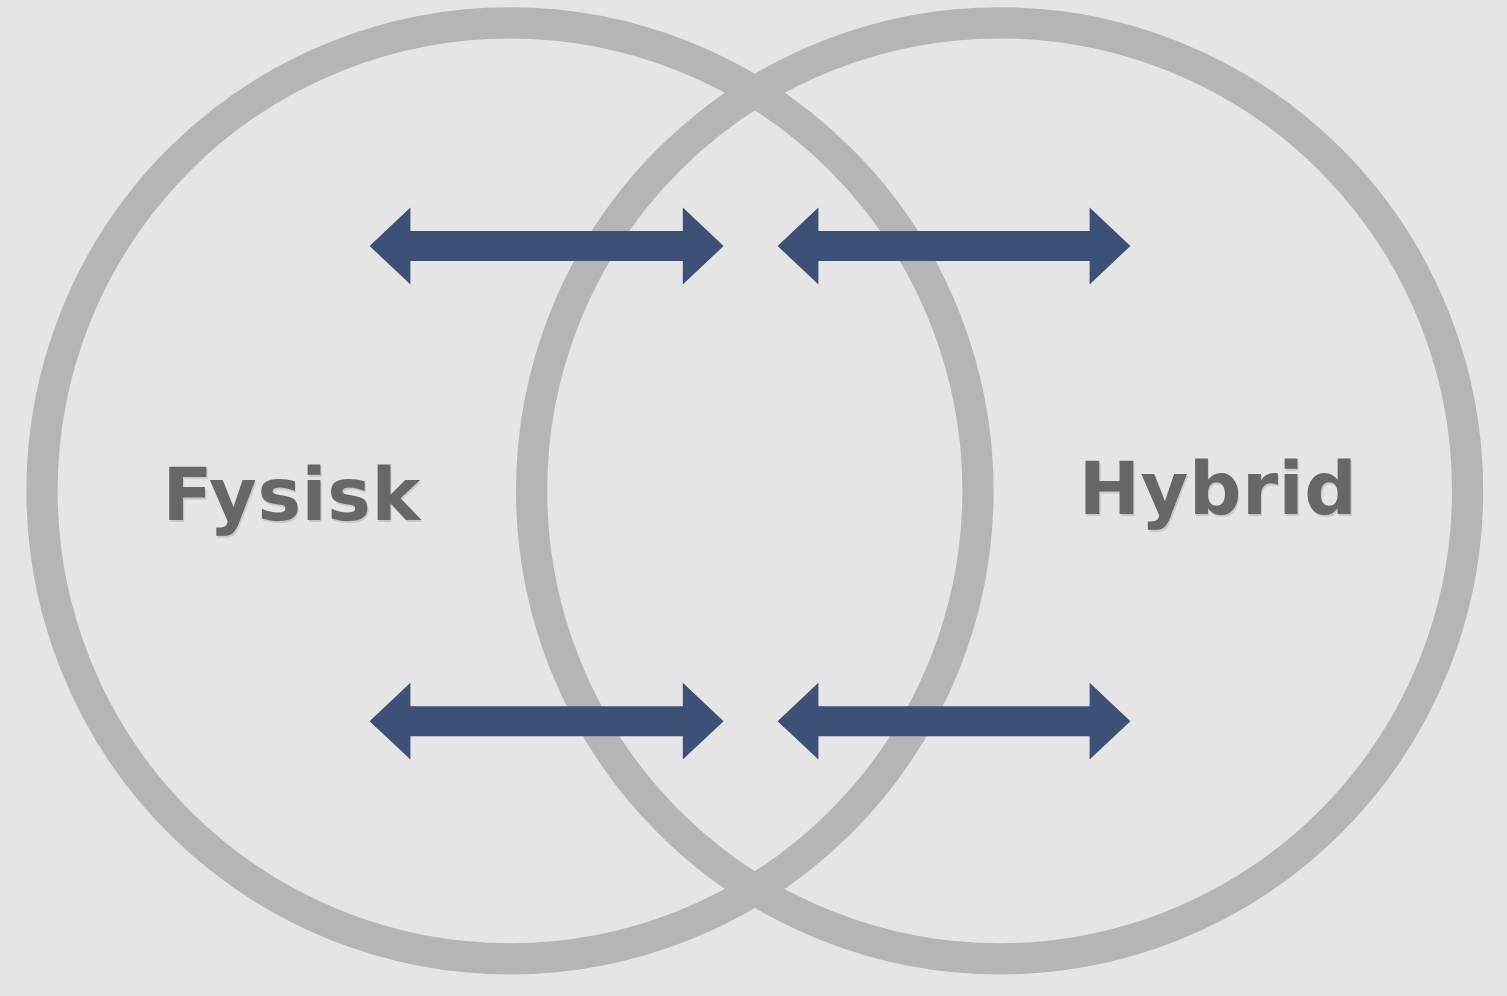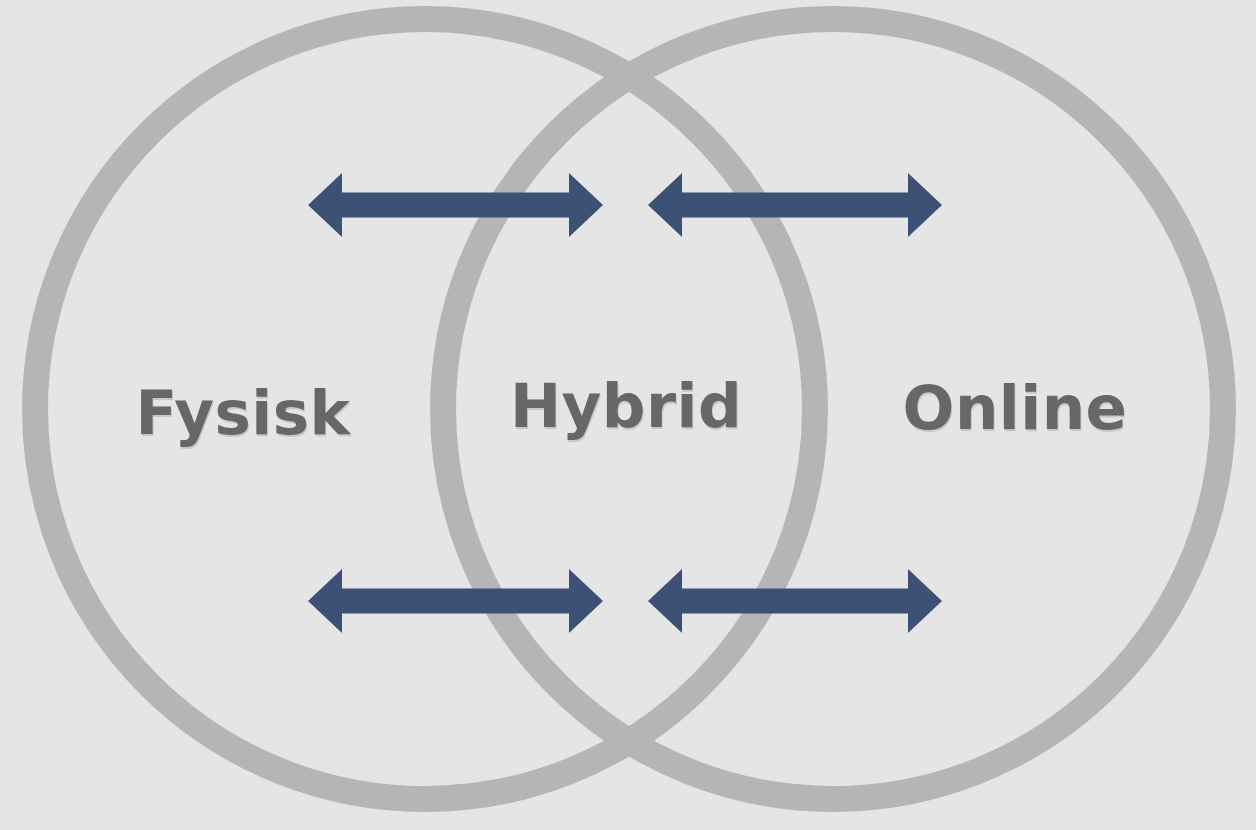--- a/index.html
+++ b/index.html
@@ -48,21 +48,18 @@
       <polygon points="308,205 342,173 342,192.5 569,192.5 569,173 603,205 569,237 569,217.5 342,217.5 342,237" fill="#3d5076"></polygon>
       <polygon points="648,205 682,173 682,192.5 908,192.5 908,173 942,205 908,237 908,217.5 682,217.5 682,237" fill="#3d5076"></polygon>
       <polygon points="308,601 342,569 342,588.5 569,588.5 569,569 603,601 569,633 569,613.5 342,613.5 342,633" fill="#3d5076"></polygon>
       <polygon points="648,601 682,569 682,588.5 908,588.5 908,569 942,601 908,633 908,613.5 682,613.5 682,633" fill="#3d5076"></polygon>
     </svg>
 
   <div class="label" style="left: 243px; top: 413px; color: rgb(103, 103, 103);">
     <span class="line">Fysisk</span>
   </div>
 
-  <div class="label" style="left: 626px; top: 406px; color: rgb(103, 103, 103);">
-    <span class="line">Hybrid</span>
-  </div>
 
   <div class="label" style="left: 1015px; top: 408px; color: rgb(103, 103, 103);">
-    <span class="line">Online</span>
+    <span class="line">Hybrid</span>
   </div>
 
 </div>
 
 </body></html>

